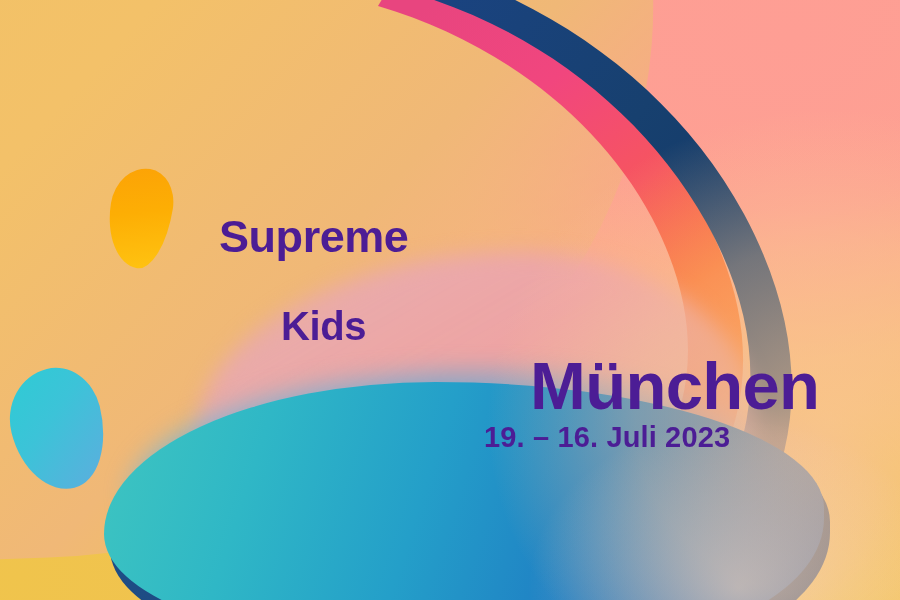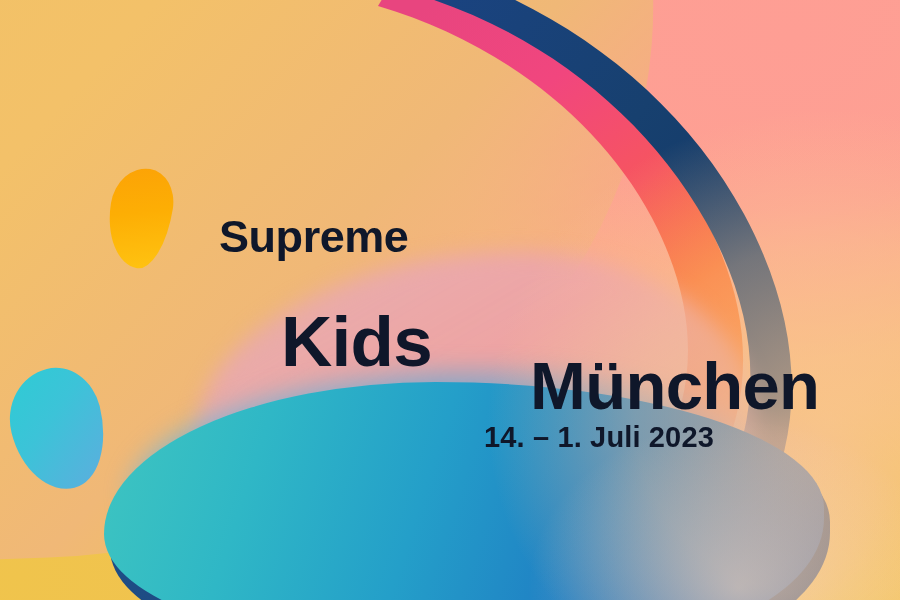--- a/index.html
+++ b/index.html
@@ -211,37 +211,37 @@
 
   
   .text-block {
     position: absolute;
     left: 0; top: 0;
     width: 900px; height: 600px;
   }
 
   .tx {
     position: absolute;
-    color: #0f172a;
+    color: #4c1d95;
     font-weight: 700;
     letter-spacing: -0.01em;
     white-space: nowrap;
     line-height: 1;
   }
 
   .tx-supreme {
     left: 219px;
     top: 214px;
     font-size: 45px;
   }
 
   .tx-kids {
     left: 281px;
     top: 306px;
-    font-size: 71px;
+    font-size: 40px;
   }
 
   .tx-muenchen {
     left: 482px;
     top: 352px;
     font-size: 67px;
     margin-left: 48px;
   }
 
   .tx-dates {
@@ -318,16 +318,16 @@
   <div class="blob-bottom-shadow"></div>
   <div class="blob-bottom"></div>
 
   <div class="layer veil-br"></div>
   <div class="layer veil-bottom-right2"></div>
 
   <div class="text-block">
     <div class="tx tx-supreme">Supreme</div>
     <div class="tx tx-kids">Kids</div>
     <div class="tx tx-muenchen">München</div>
-    <div class="tx tx-dates">14. – 1. Juli 2023</div>
+    <div class="tx tx-dates">19. – 16. Juli 2023</div>
   </div>
 
 </div>
 
 </body></html>

